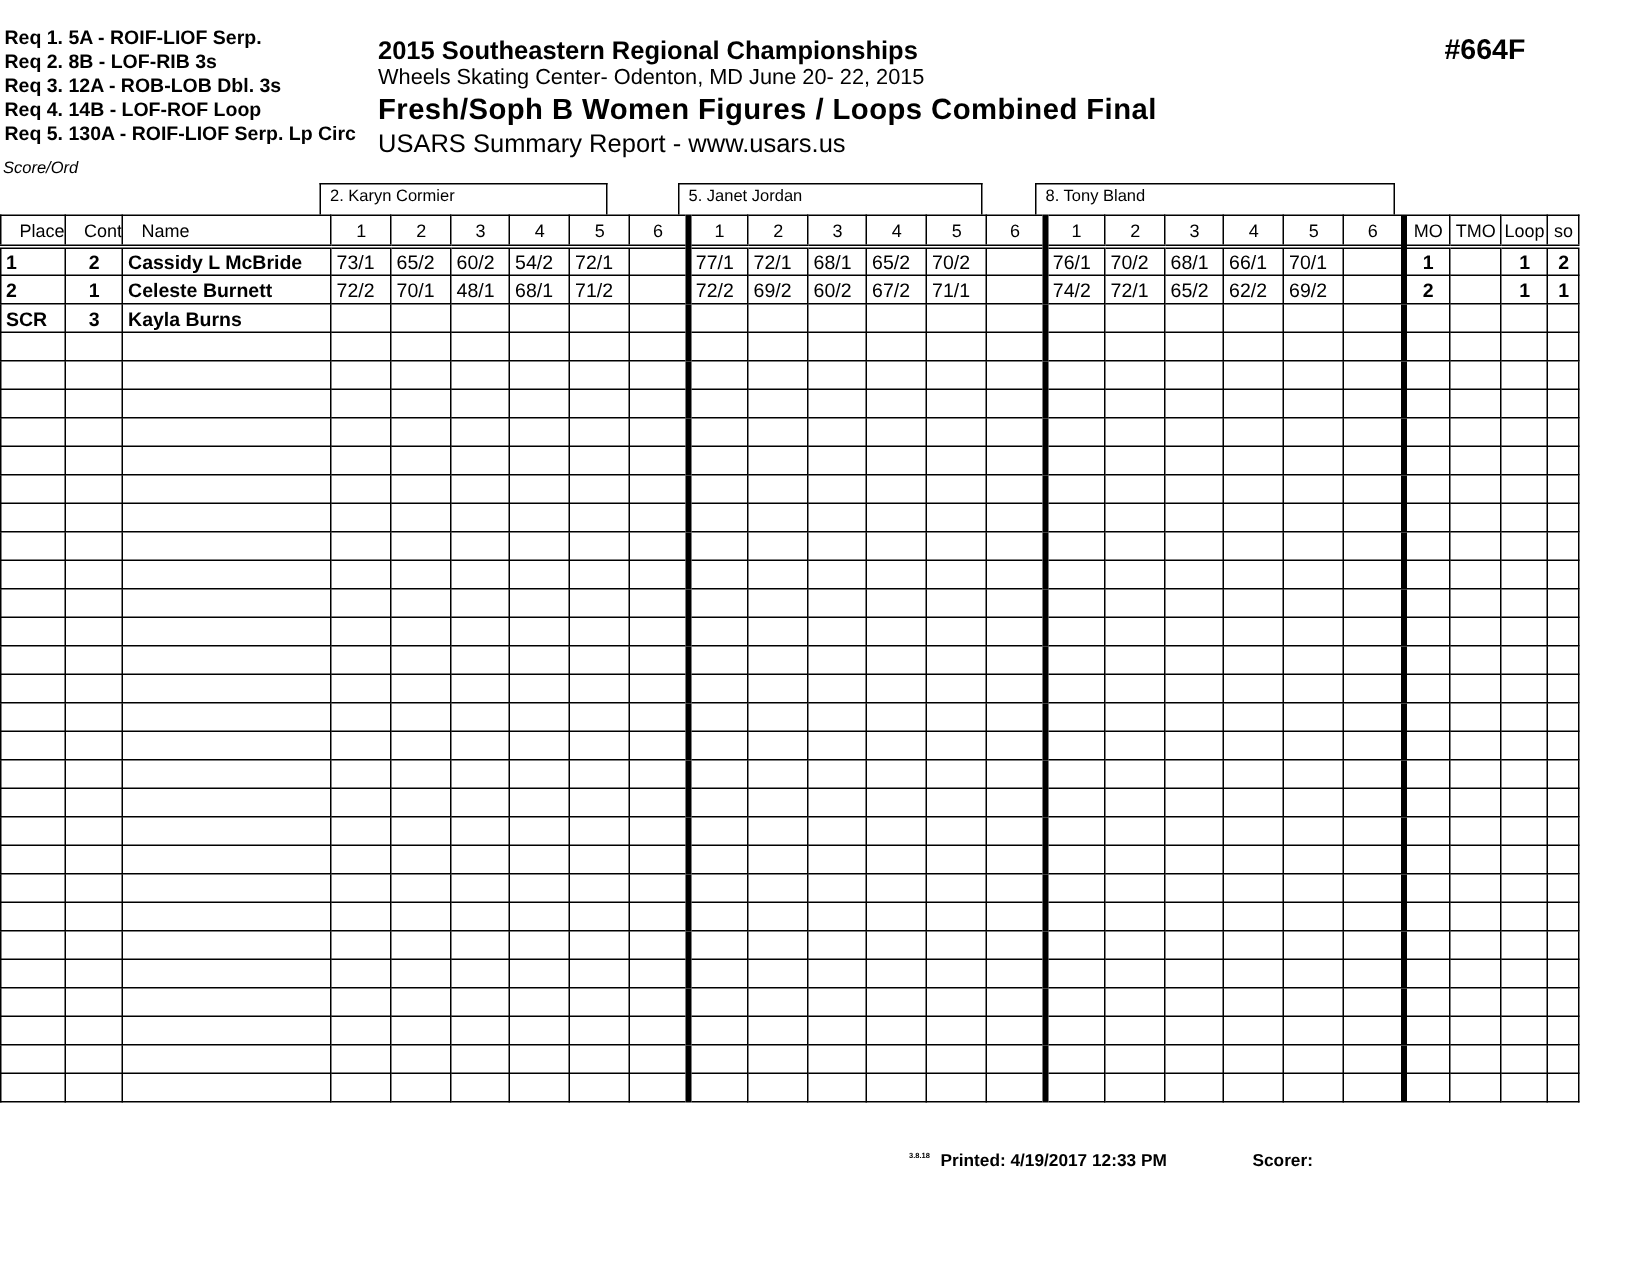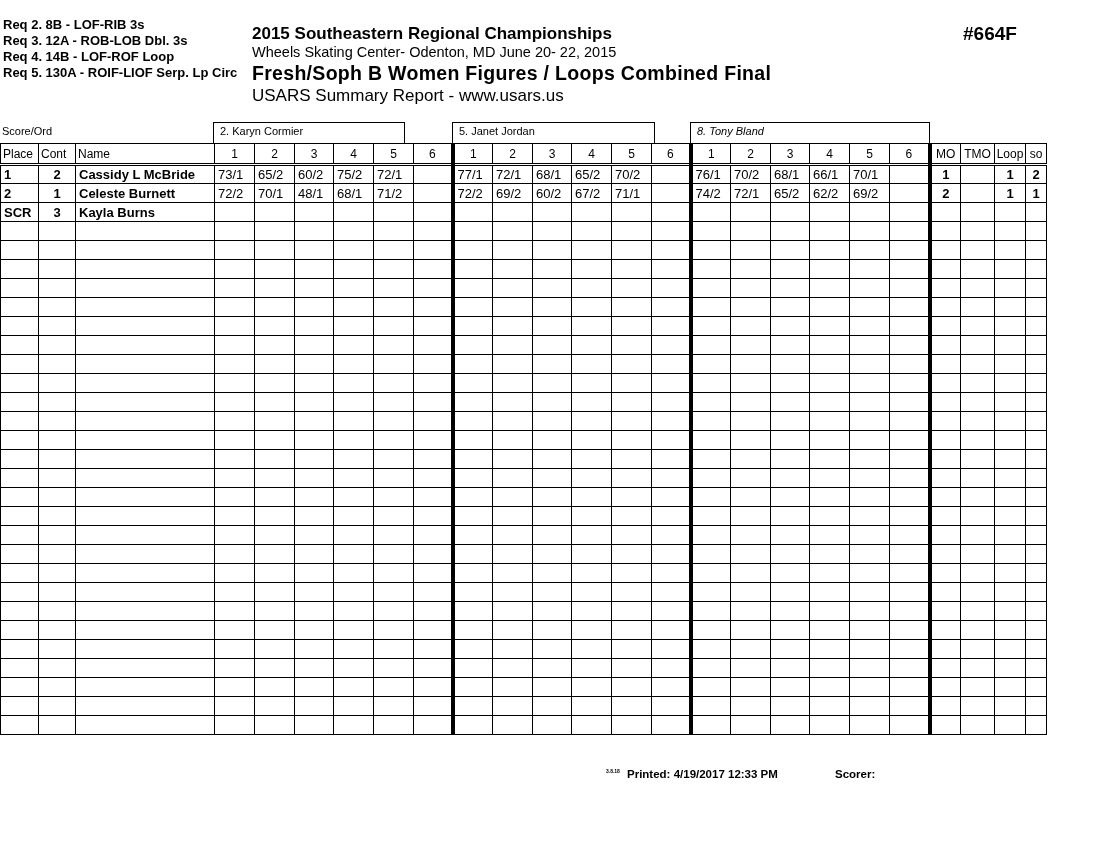--- a/index.html
+++ b/index.html
@@ -5,55 +5,56 @@
   html, body { margin:0; padding:0; background:#ffffff; }
   body { width:1100px; height:850px; position:relative; overflow:hidden; font-family:"Liberation Sans", sans-serif; color:#000; }
   .reqs { position:absolute; left:3px; top:17px; font-weight:bold; font-size:13px; line-height:16px; }
   .reqs div { white-space:nowrap; }
   .title-block { position:absolute; left:252px; top:24px; width:600px; text-align:left; }
   .t1 { font-weight:bold; font-size:17px; line-height:20px; }
   .t2 { font-size:14.5px; line-height:17px; }
   .t3 { font-weight:bold; font-size:19.5px; line-height:24px; letter-spacing:0.3px; }
   .t4 { font-size:17px; line-height:22px; }
   .event-no { position:absolute; left:963px; top:23px; font-weight:bold; font-size:19px; }
-  .scoreord { position:absolute; left:2px; top:125px; font-size:11px; }
+  .scoreord { position:absolute; left:2px; top:106px; font-size:11px;font-style:italic; }
   .judge-box { position:absolute; top:122px; height:21px; border:1px solid #000; border-bottom:none; box-sizing:border-box; font-size:11px; padding:2px 0 0 6px; }
   table.grid { position:absolute; left:0; top:143px; border-collapse:collapse; table-layout:fixed; }
   table.grid td { border:1px solid #000; height:19px; padding:0 0 0 3px; font-size:13px; white-space:nowrap; overflow:hidden; box-sizing:border-box; }
   table.grid tr.hdr td { font-size:12px; height:21px; border-bottom:3px double #000; }
   table.grid td.c { text-align:center; padding:0; }
   table.grid td.b { font-weight:bold; }
-  table.grid td.sc { font-size:12px; padding-left:2px; }
+  table.grid td.sc { font-size:12px; padding-left:12px; }
   table.grid td.thick { border-left:4px solid #000; }
   .footer { position:absolute; top:768px; font-size:11.5px; font-weight:bold; }
   .tiny { position:absolute; left:606px; top:768px; font-size:5px; font-weight:bold; }
 </style>
 </head>
 <body>
 
 <div class="reqs">
+  <div>Req  1.  5A - ROIF-LIOF Serp.</div>
   <div>Req  2.  8B - LOF-RIB 3s</div>
   <div>Req  3.  12A - ROB-LOB Dbl. 3s</div>
   <div>Req  4.  14B - LOF-ROF Loop</div>
   <div>Req  5.  130A - ROIF-LIOF Serp. Lp Circ</div>
 </div>
 
 <div class="title-block">
   <div class="t1">2015 Southeastern Regional Championships</div>
   <div class="t2">Wheels Skating Center- Odenton, MD  June 20- 22, 2015</div>
   <div class="t3">Fresh/Soph B Women Figures / Loops Combined Final</div>
   <div class="t4">USARS Summary Report - www.usars.us</div>
 </div>
 
 <div class="event-no">#664F</div>
 
 <div class="scoreord">Score/Ord</div>
 <div class="judge-box" style="left:213px;width:192px;">2.  Karyn  Cormier</div>
 <div class="judge-box" style="left:452px;width:203px;">5.  Janet Jordan</div>
-<div class="judge-box" style="left:690px;width:240px;font-style:italic;">8.  Tony Bland</div>
+<div class="judge-box" style="left:690px;width:240px;">8.  Tony Bland</div>
 
 <table class="grid" id="grid">
   <colgroup>
     <col style="width:38px">
       <col style="width:37px">
       <col style="width:139px">
     <col style="width:40px">
       <col style="width:40px">
       <col style="width:39px">
       <col style="width:40px">
@@ -104,21 +105,21 @@
       <td class="c">Loop</td>
       <td class="c">so</td>
     </tr>
   <tr>
         <td class="b">1</td>
         <td class="c b">2</td>
         <td class="b">Cassidy L McBride</td>
         <td>73/1</td>
         <td>65/2</td>
         <td>60/2</td>
-        <td>75/2</td>
+        <td>54/2</td>
         <td>72/1</td>
         <td></td>
         <td class="thick">77/1</td>
         <td>72/1</td>
         <td>68/1</td>
         <td>65/2</td>
         <td>70/2</td>
         <td></td>
         <td class="thick">76/1</td>
         <td>70/2</td>

